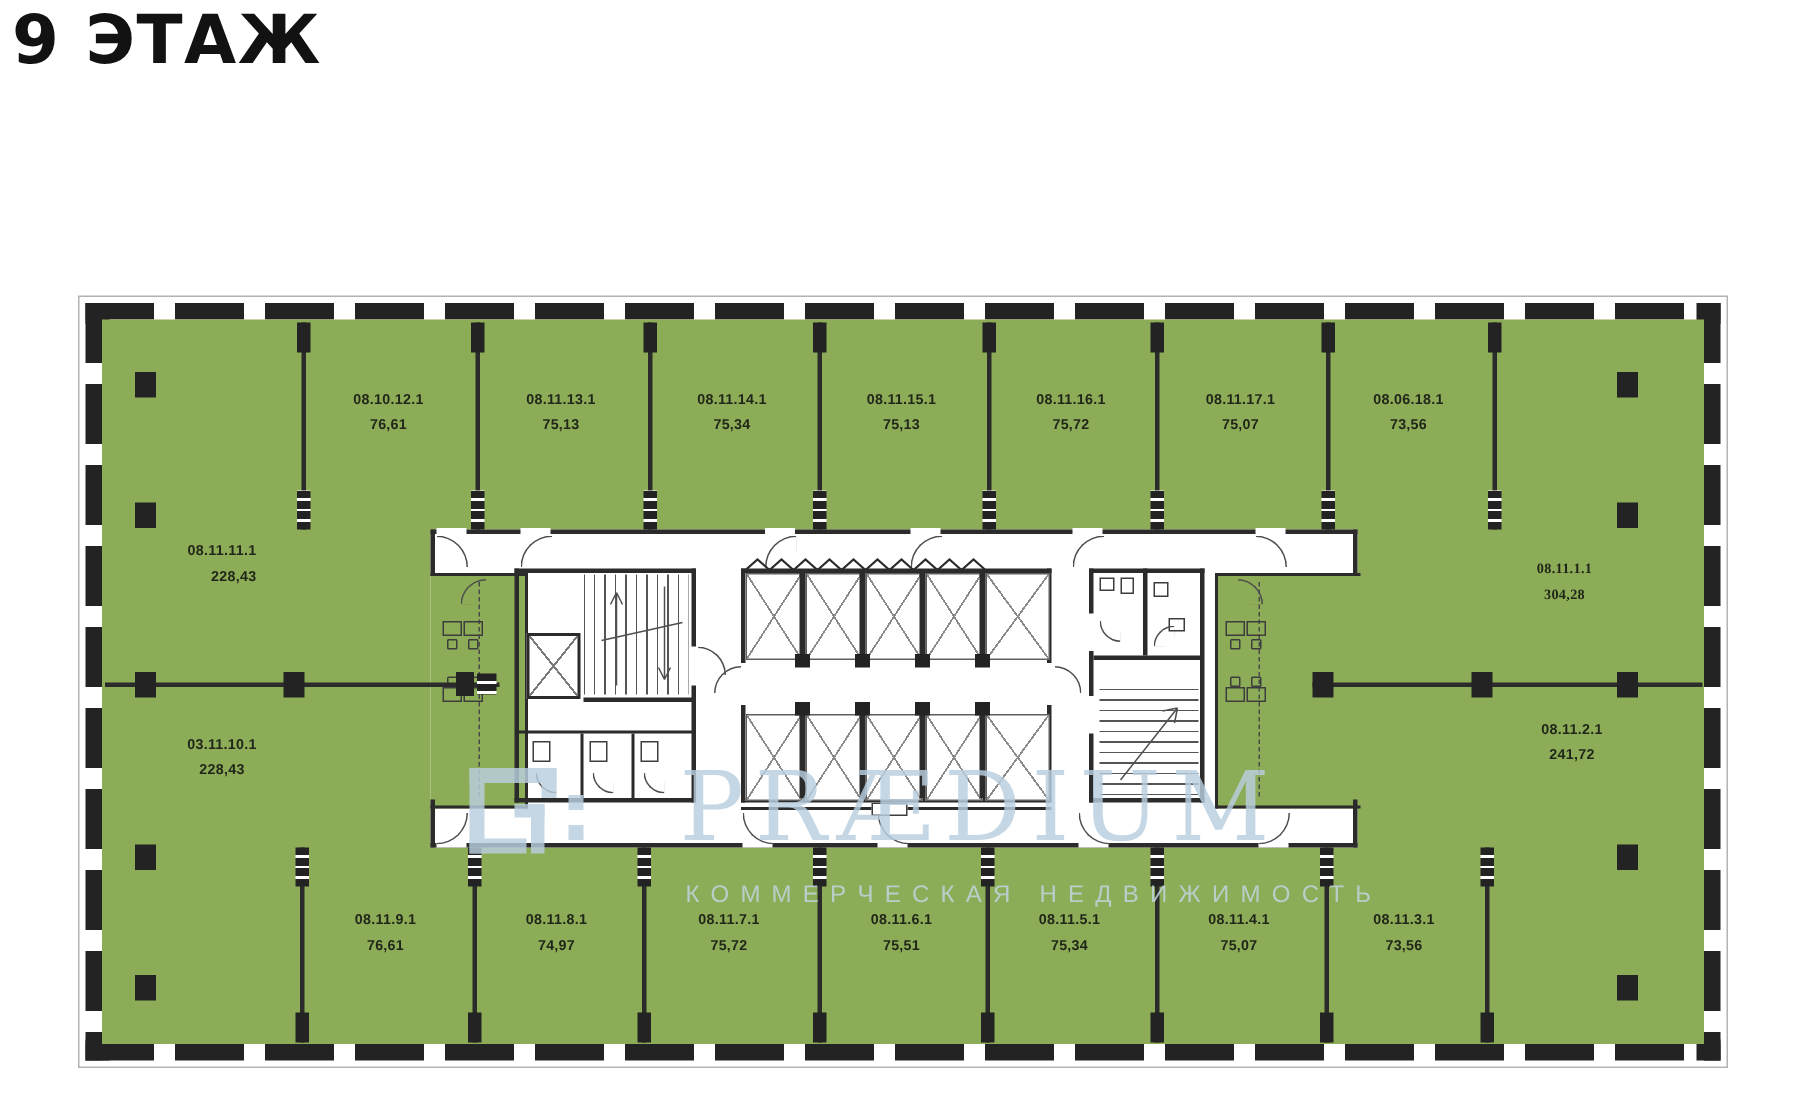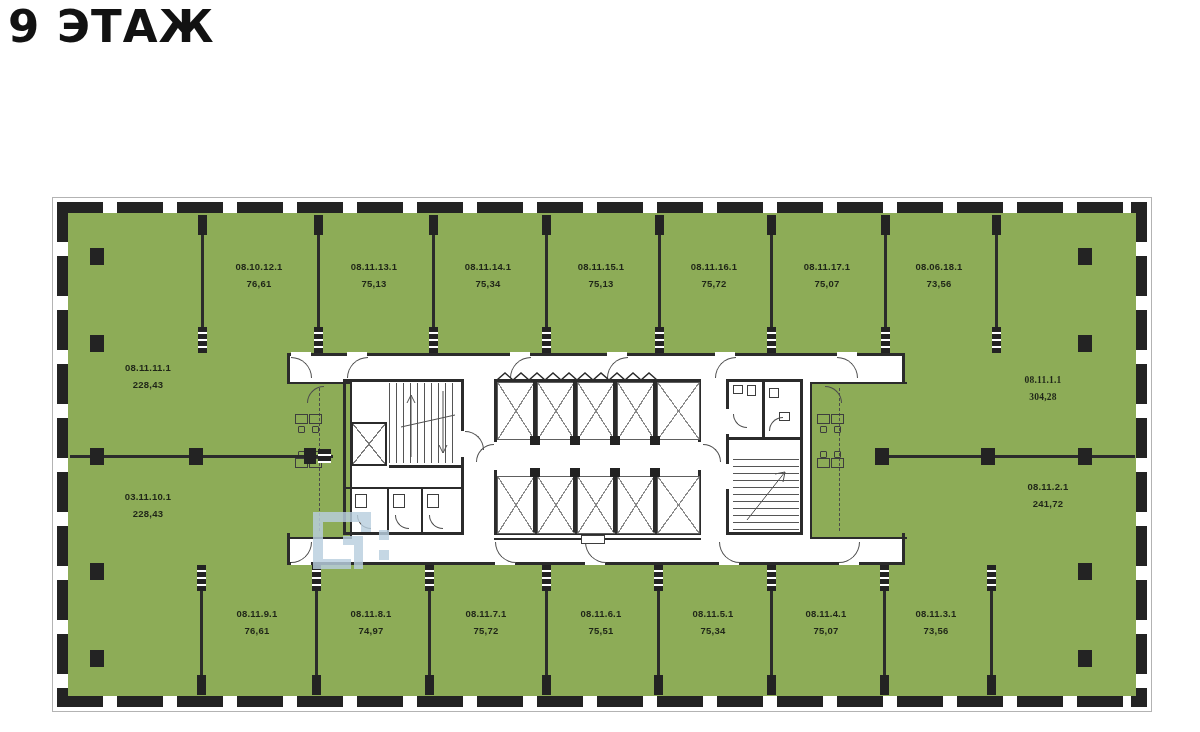--- a/index.html
+++ b/index.html
@@ -275,31 +275,33 @@
       <div class="lbl" style="left: 657px; top: 73px;"><span>08.11.16.1</span><br><span>75,72</span></div>
       <div class="lbl" style="left: 770px; top: 73px;"><span>08.11.17.1</span><br><span>75,07</span></div>
       <div class="lbl" style="left: 882px; top: 73px;"><span>08.06.18.1</span><br><span>73,56</span></div>
       <div class="lbl" style="left: 200px; top: 420px;"><span>08.11.9.1</span><br><span>76,61</span></div>
       <div class="lbl" style="left: 314px; top: 420px;"><span>08.11.8.1</span><br><span>74,97</span></div>
       <div class="lbl" style="left: 429px; top: 420px;"><span>08.11.7.1</span><br><span>75,72</span></div>
       <div class="lbl" style="left: 544px; top: 420px;"><span>08.11.6.1</span><br><span>75,51</span></div>
       <div class="lbl" style="left: 656px; top: 420px;"><span>08.11.5.1</span><br><span>75,34</span></div>
       <div class="lbl" style="left: 769px; top: 420px;"><span>08.11.4.1</span><br><span>75,07</span></div>
       <div class="lbl" style="left: 879px; top: 420px;"><span>08.11.3.1</span><br><span>73,56</span></div>
-      <div class="lbl" style="left: 91px; top: 174px;"><span>08.11.11.1</span><br><span>228,43</span></div>
+      <div class="lbl" style="left: 91px; top: 174px; text-align: right;"><span>08.11.11.1</span><br><span>228,43</span></div>
       <div class="lbl" style="left: 91px; top: 303px;"><span>03.11.10.1</span><br><span>228,43</span></div>
       <div class="lbl" style="left: 986px; top: 187px; font-family: Liberation Serif, serif;"><span>08.11.1.1</span><br><span>304,28</span></div>
       <div class="lbl" style="left: 991px; top: 293px;"><span>08.11.2.1</span><br><span>241,72</span></div>
     </div>
 </div>
 
 <div id="watermark">
   <div class="abs" style="left:0;top:4px;width:90px;height:62px;">
     <div class="bar" style="left:0;top:0;width:58px;height:10px;"></div>
     <div class="bar" style="left:0;top:0;width:10px;height:57px;"></div>
     <div class="bar" style="left:0;top:47px;width:38px;height:10px;"></div>
     <div class="bar" style="left:48px;top:0;width:10px;height:20px;"></div>
     <div class="bar" style="left:30px;top:24px;width:20px;height:9px;"></div>
     <div class="bar" style="left:41px;top:24px;width:9px;height:33px;"></div>
     <div class="bar" style="left:66px;top:18px;width:10px;height:10px;"></div>
     <div class="bar" style="left:66px;top:38px;width:10px;height:10px;"></div>
   </div>
+  <div id="wm-brand">PRÆDIUM</div>
+  <div id="wm-sub">КОММЕРЧЕСКАЯ НЕДВИЖИМОСТЬ</div>
 </div>
 
 </body></html>

